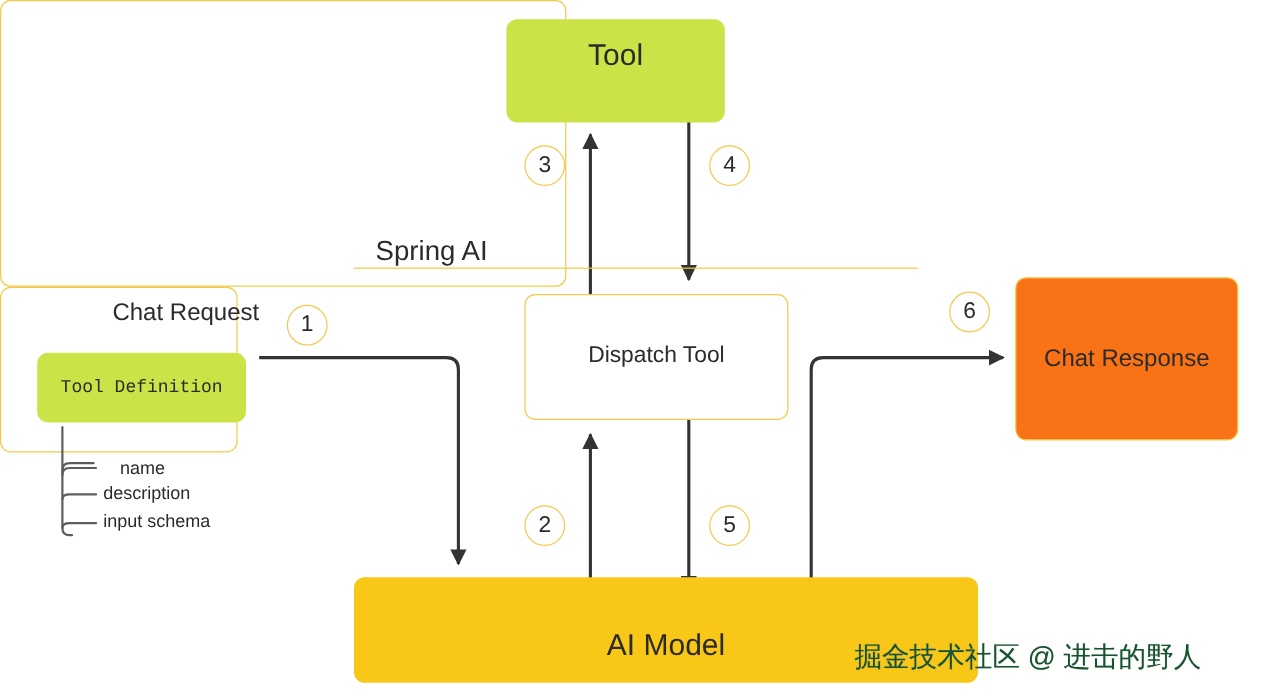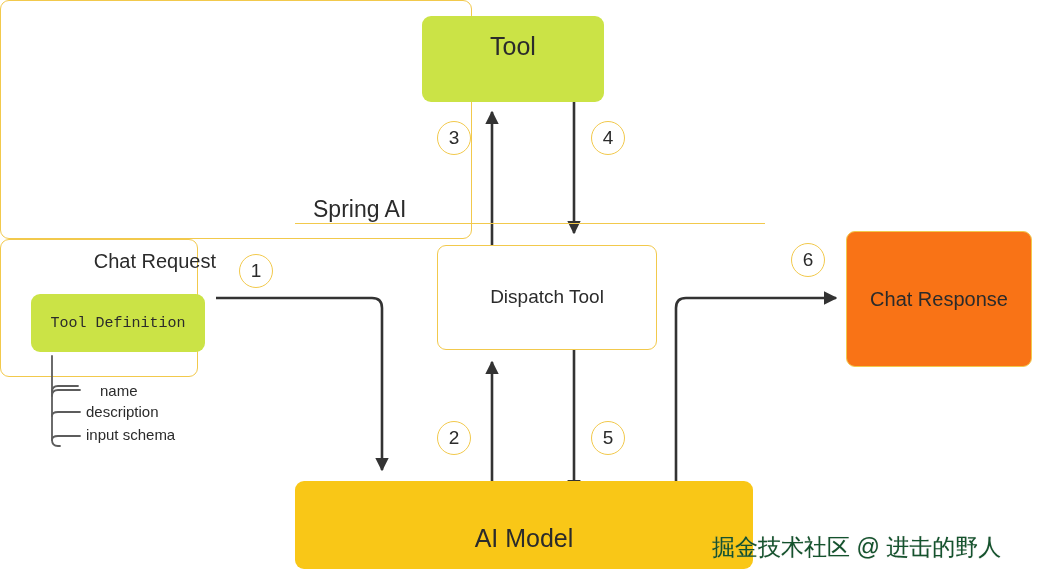--- a/index.html
+++ b/index.html
@@ -134,21 +134,21 @@
     border-radius: 9px;
     background: #f97316;
     font-size: 20px;
     text-align: center;
   }
 
   
   #aimodel-box {
     left: 295px;
     top: 481px;
-    width: 458px;
+    width: 520px;
     height: 88px;
     background: #F9C717;
     border-radius: 9px;
     font-size: 25px;
     align-items: flex-end;
     padding-bottom: 16px;
   }
 
   
   .bracket-label {

